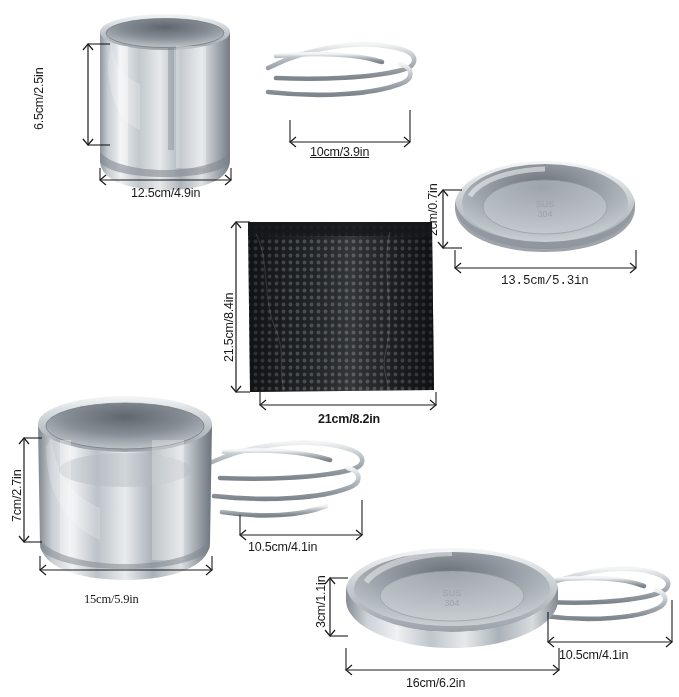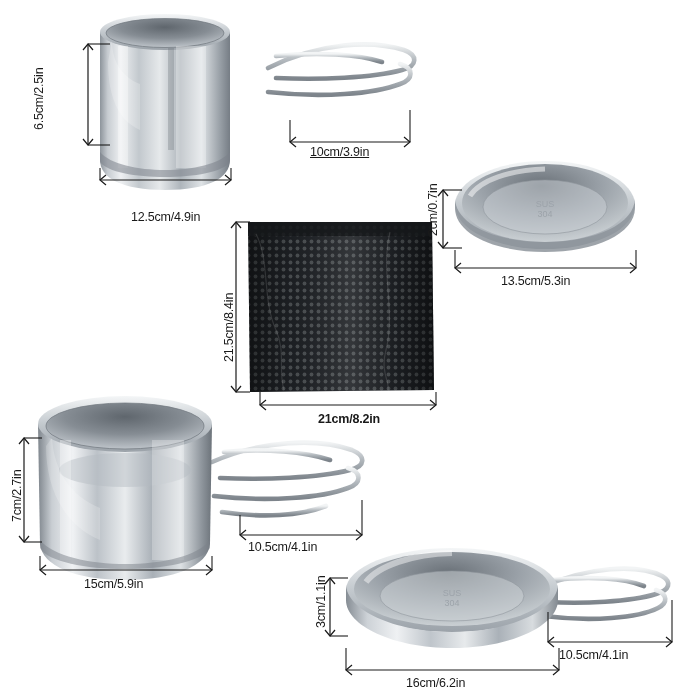--- a/index.html
+++ b/index.html
@@ -272,35 +272,35 @@
       <path d="M553,665 L559,670 L553,675"></path>
       <path d="M346,670 L346,648" opacity="0.9"></path>
       <path d="M559,670 L559,648" opacity="0.9"></path>
     </g>
   </svg>
 
   <div class="dim-label vert" style="left:32px; top:130px;">6.5cm/2.5in</div>
 
   <div class="dim-label" style="left:310px; top:145px;text-decoration:underline;">10cm/3.9in</div>
 
-  <div class="dim-label" style="left:131px; top:186px;margin-top:24px;">12.5cm/4.9in</div>
+  <div class="dim-label" style="left:131px; top:186px;">12.5cm/4.9in</div>
 
   <div class="dim-label vert" style="left:426px; top:236px;">2cm/0.7in</div>
 
-  <div class="dim-label" style="left:501px; top:274px;">13.5cm/5.3in</div>
+  <div class="dim-label" style="left:501px; top:274px;font-family:Liberation Mono, monospace;">13.5cm/5.3in</div>
 
   <div class="dim-label vert" style="left:222px; top:362px;">21.5cm/8.4in</div>
 
   <div class="dim-label" style="left:318px; top:412px;font-weight:bold;">21cm/8.2in</div>
 
   <div class="dim-label vert" style="left:10px; top:522px;">7cm/2.7in</div>
 
   <div class="dim-label" style="left:248px; top:540px;">10.5cm/4.1in</div>
 
-  <div class="dim-label" style="left:84px; top:577px;">15cm/5.9in</div>
+  <div class="dim-label" style="left:84px; top:592px;font-family:Liberation Serif, serif;">15cm/5.9in</div>
 
   <div class="dim-label vert" style="left:314px; top:628px;">3cm/1.1in</div>
 
   <div class="dim-label" style="left:559px; top:648px;">10.5cm/4.1in</div>
 
   <div class="dim-label" style="left:406px; top:676px;">16cm/6.2in</div>
 
 </div>
 
 </body></html>

